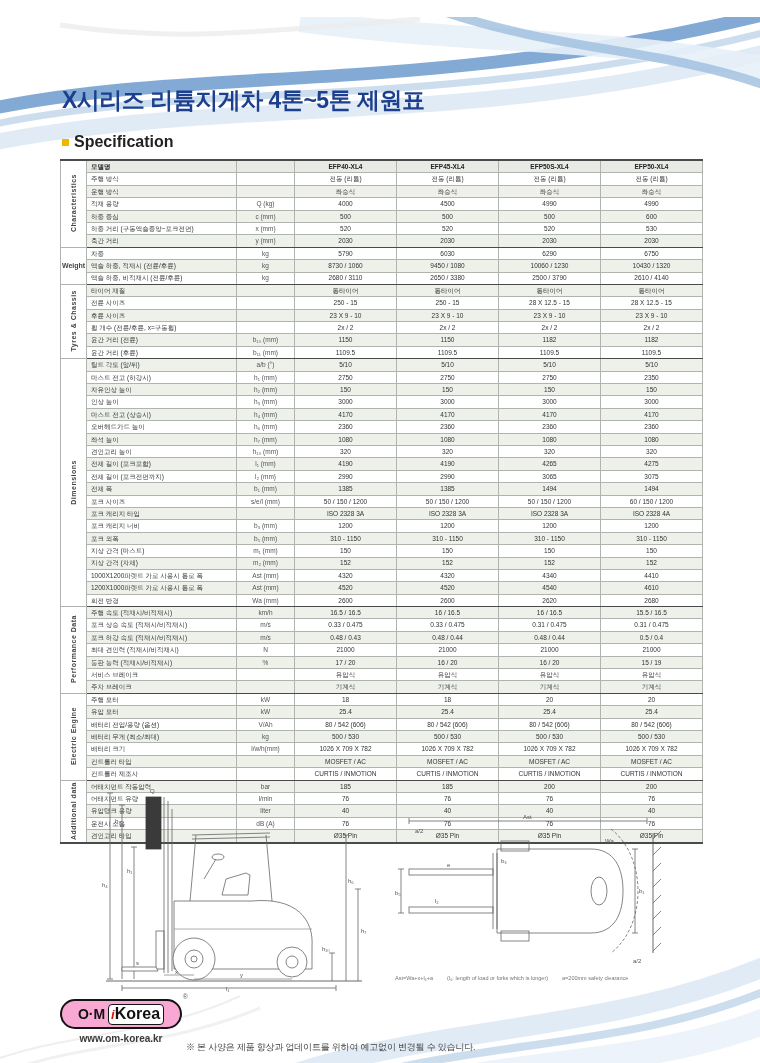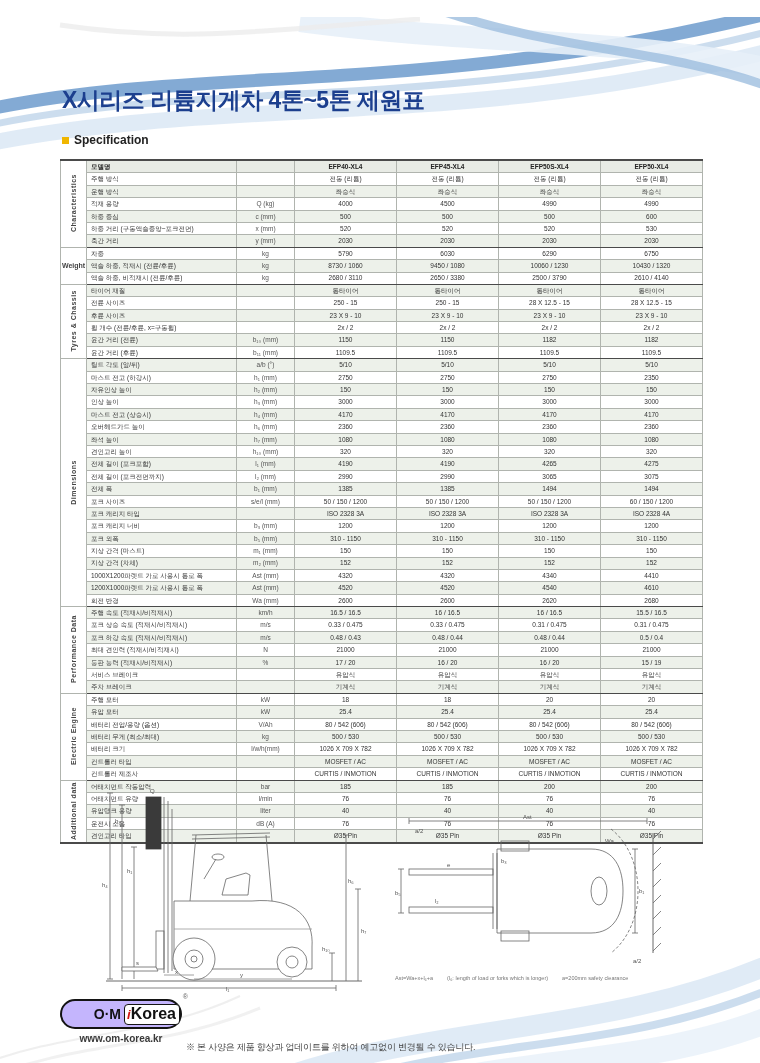--- a/index.html
+++ b/index.html
@@ -7,21 +7,21 @@
     position:relative; width:760px; height:1063px; overflow:hidden;
     background:#fff; font-family:"Liberation Sans", sans-serif; color:#333;margin-top:17px;
   }
   .deco { position:absolute; pointer-events:none; }
   .page-title {
     position:absolute; left:62px; top:68px; margin:0;
     font-size:23px; font-weight:bold; color:#1c3f8e; letter-spacing:-0.5px;
   }
   .section-label {
     position:absolute; left:62px; top:116px;
-    font-size:12px; font-weight:bold; color:#222;
+    font-size:16px; font-weight:bold; color:#222;
     display:flex; align-items:center; gap:5px;
   }
   .section-label .bullet { width:7px; height:7px; background:#f0b600; display:inline-block; }
 
   table.spec {
     position:absolute; left:60px; top:142px; width:642px;
     border-collapse:collapse; table-layout:fixed;
     font-size:6.5px; color:#333;
     border-top:2px solid #4a4a4a; border-bottom:2px solid #4a4a4a;
   }
@@ -49,22 +49,22 @@
     font-size:5.5px; color:#777; display:flex; gap:14px; white-space:nowrap;
   }
 
   .footer-note {
     position:absolute; left:186px; top:1024px;
     font-size:9px; color:#444; letter-spacing:-0.2px;
   }
   .logo-wrap { position:absolute; left:56px; top:982px; width:130px; text-align:center; }
   .logo-pill {
     position:relative; width:122px; height:30px; margin:0 auto;
-    background:#c4b5fd; border:2.5px solid #141414; border-radius:16px;
-    display:flex; align-items:center; justify-content:flex-end; gap:3px;
+    background:#f9a8d4; border:2.5px solid #141414; border-radius:16px;
+    display:flex; align-items:center; justify-content:center; gap:3px;
     box-sizing:border-box;
   }
   .logo-om { font-size:14px; font-weight:bold; color:#111; letter-spacing:0; }
   .logo-korea-box {
     background:#fff; border:1.8px solid #141414; border-radius:4px;
     padding:0 3px 1px 2px; display:flex; align-items:baseline;
   }
   .logo-i { color:#d01616; font-weight:bold; font-size:13px; font-style:italic; }
   .logo-korea { color:#111; font-weight:bold; font-size:16px; }
   .logo-reg { position:absolute; right:-8px; top:-8px; font-size:7px; color:#666; }

